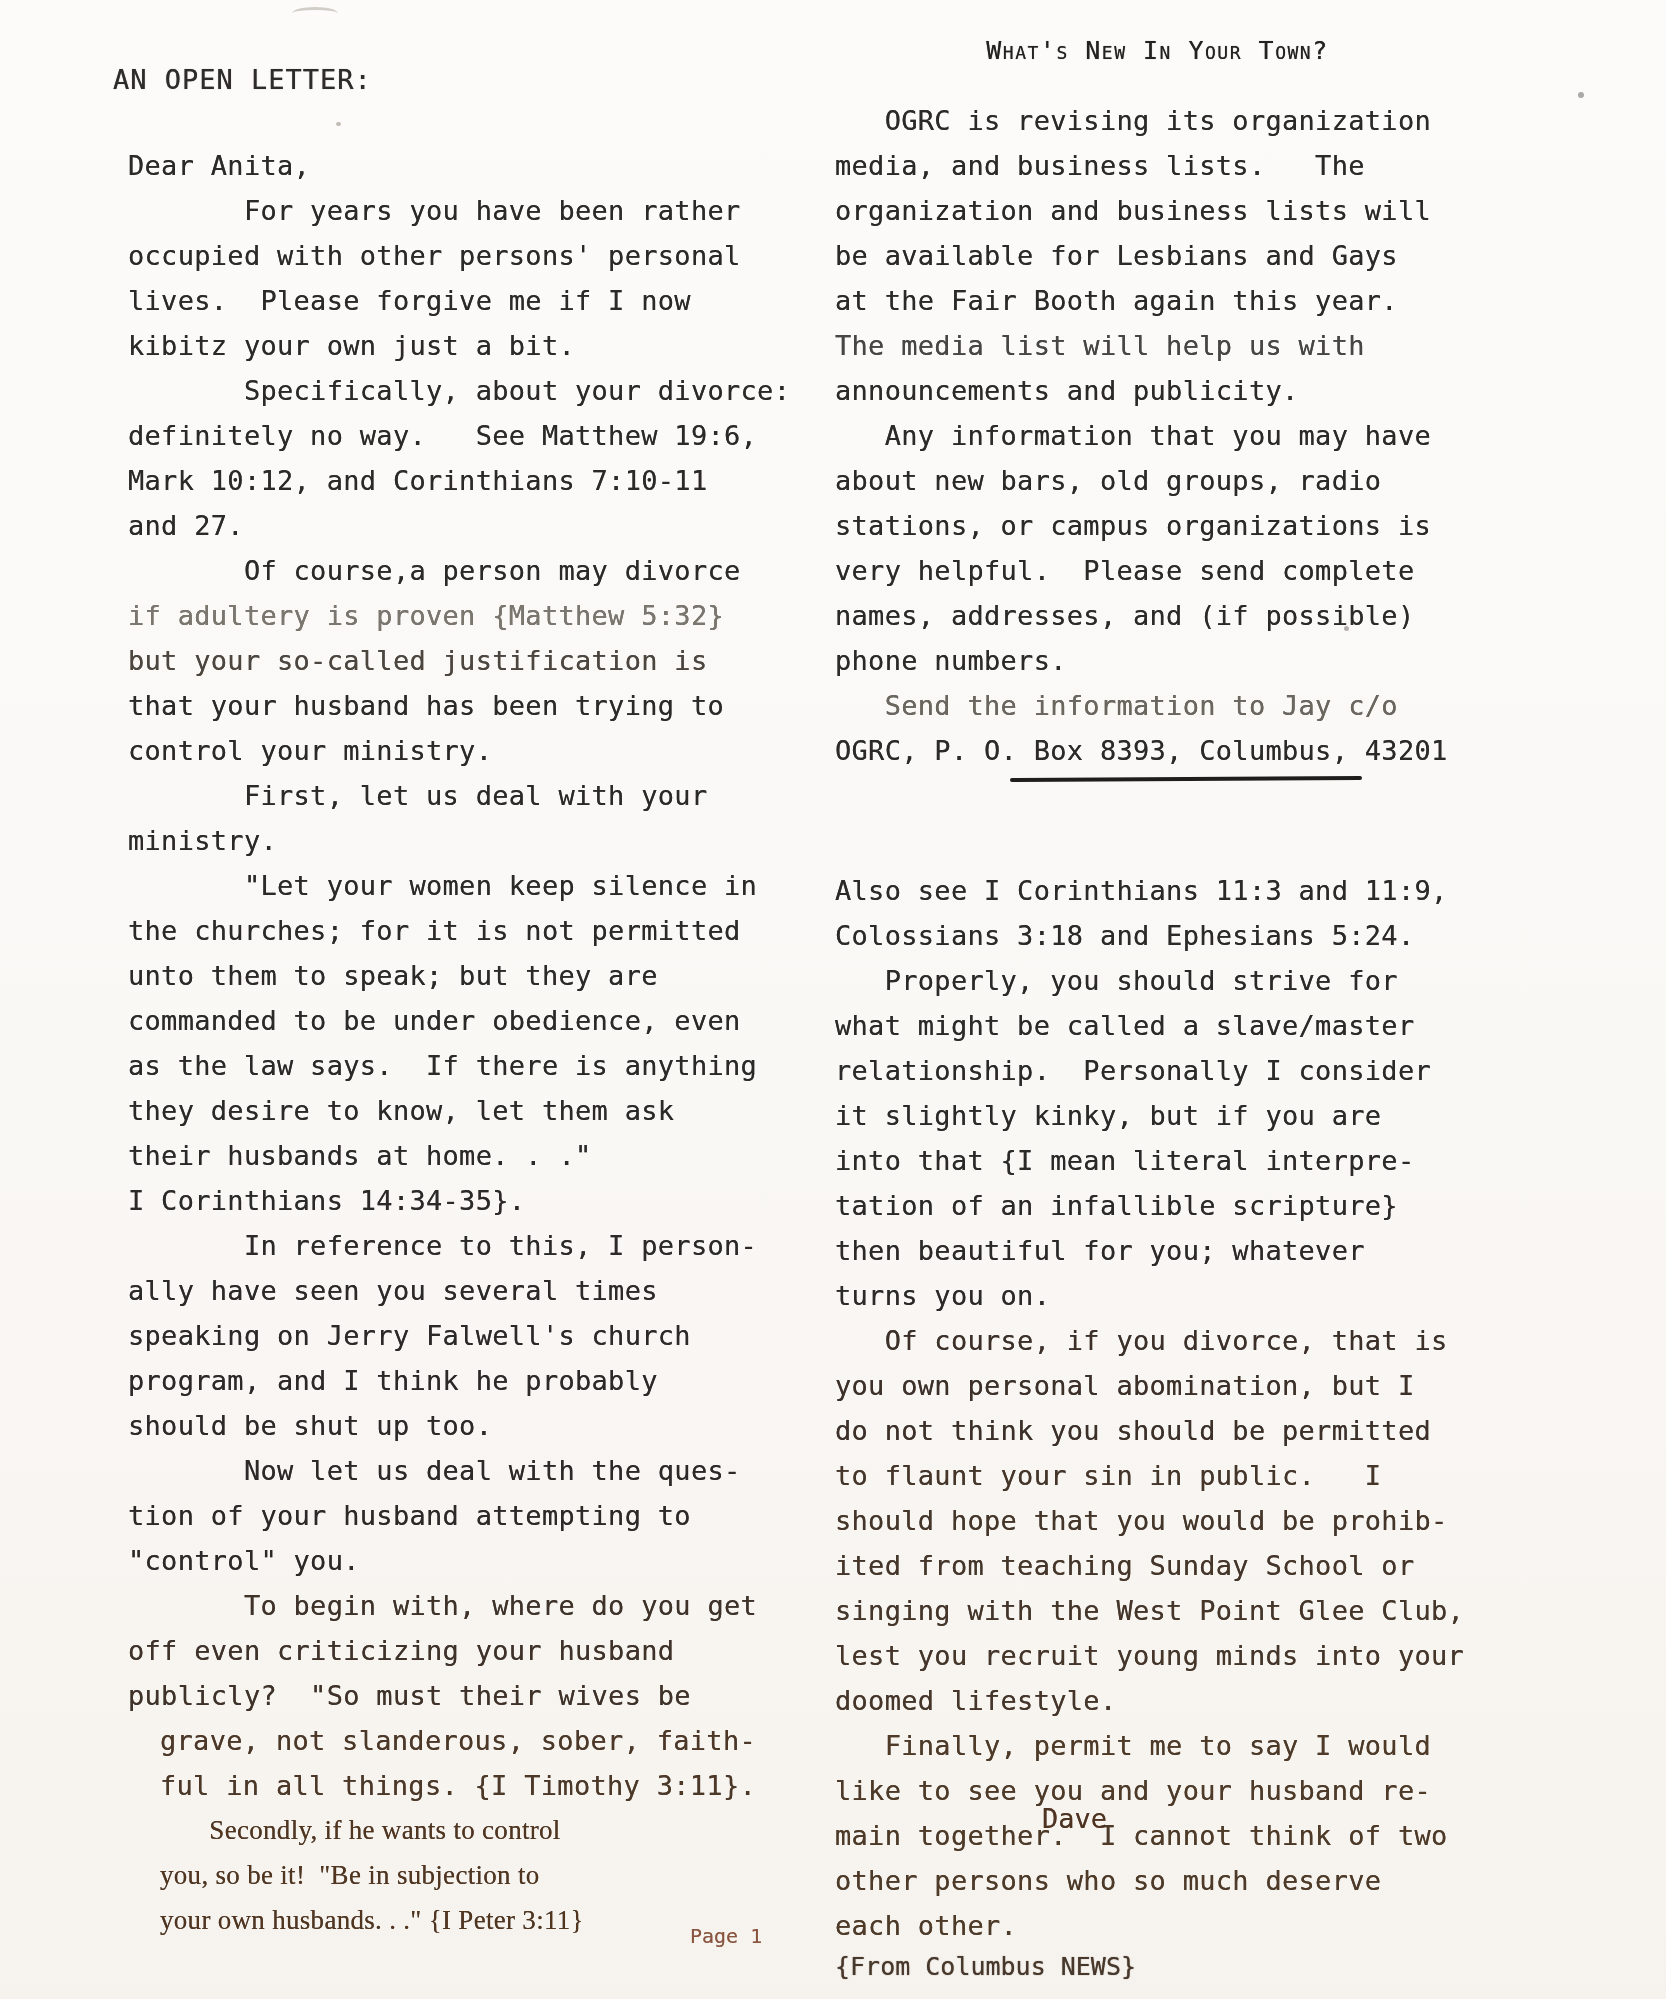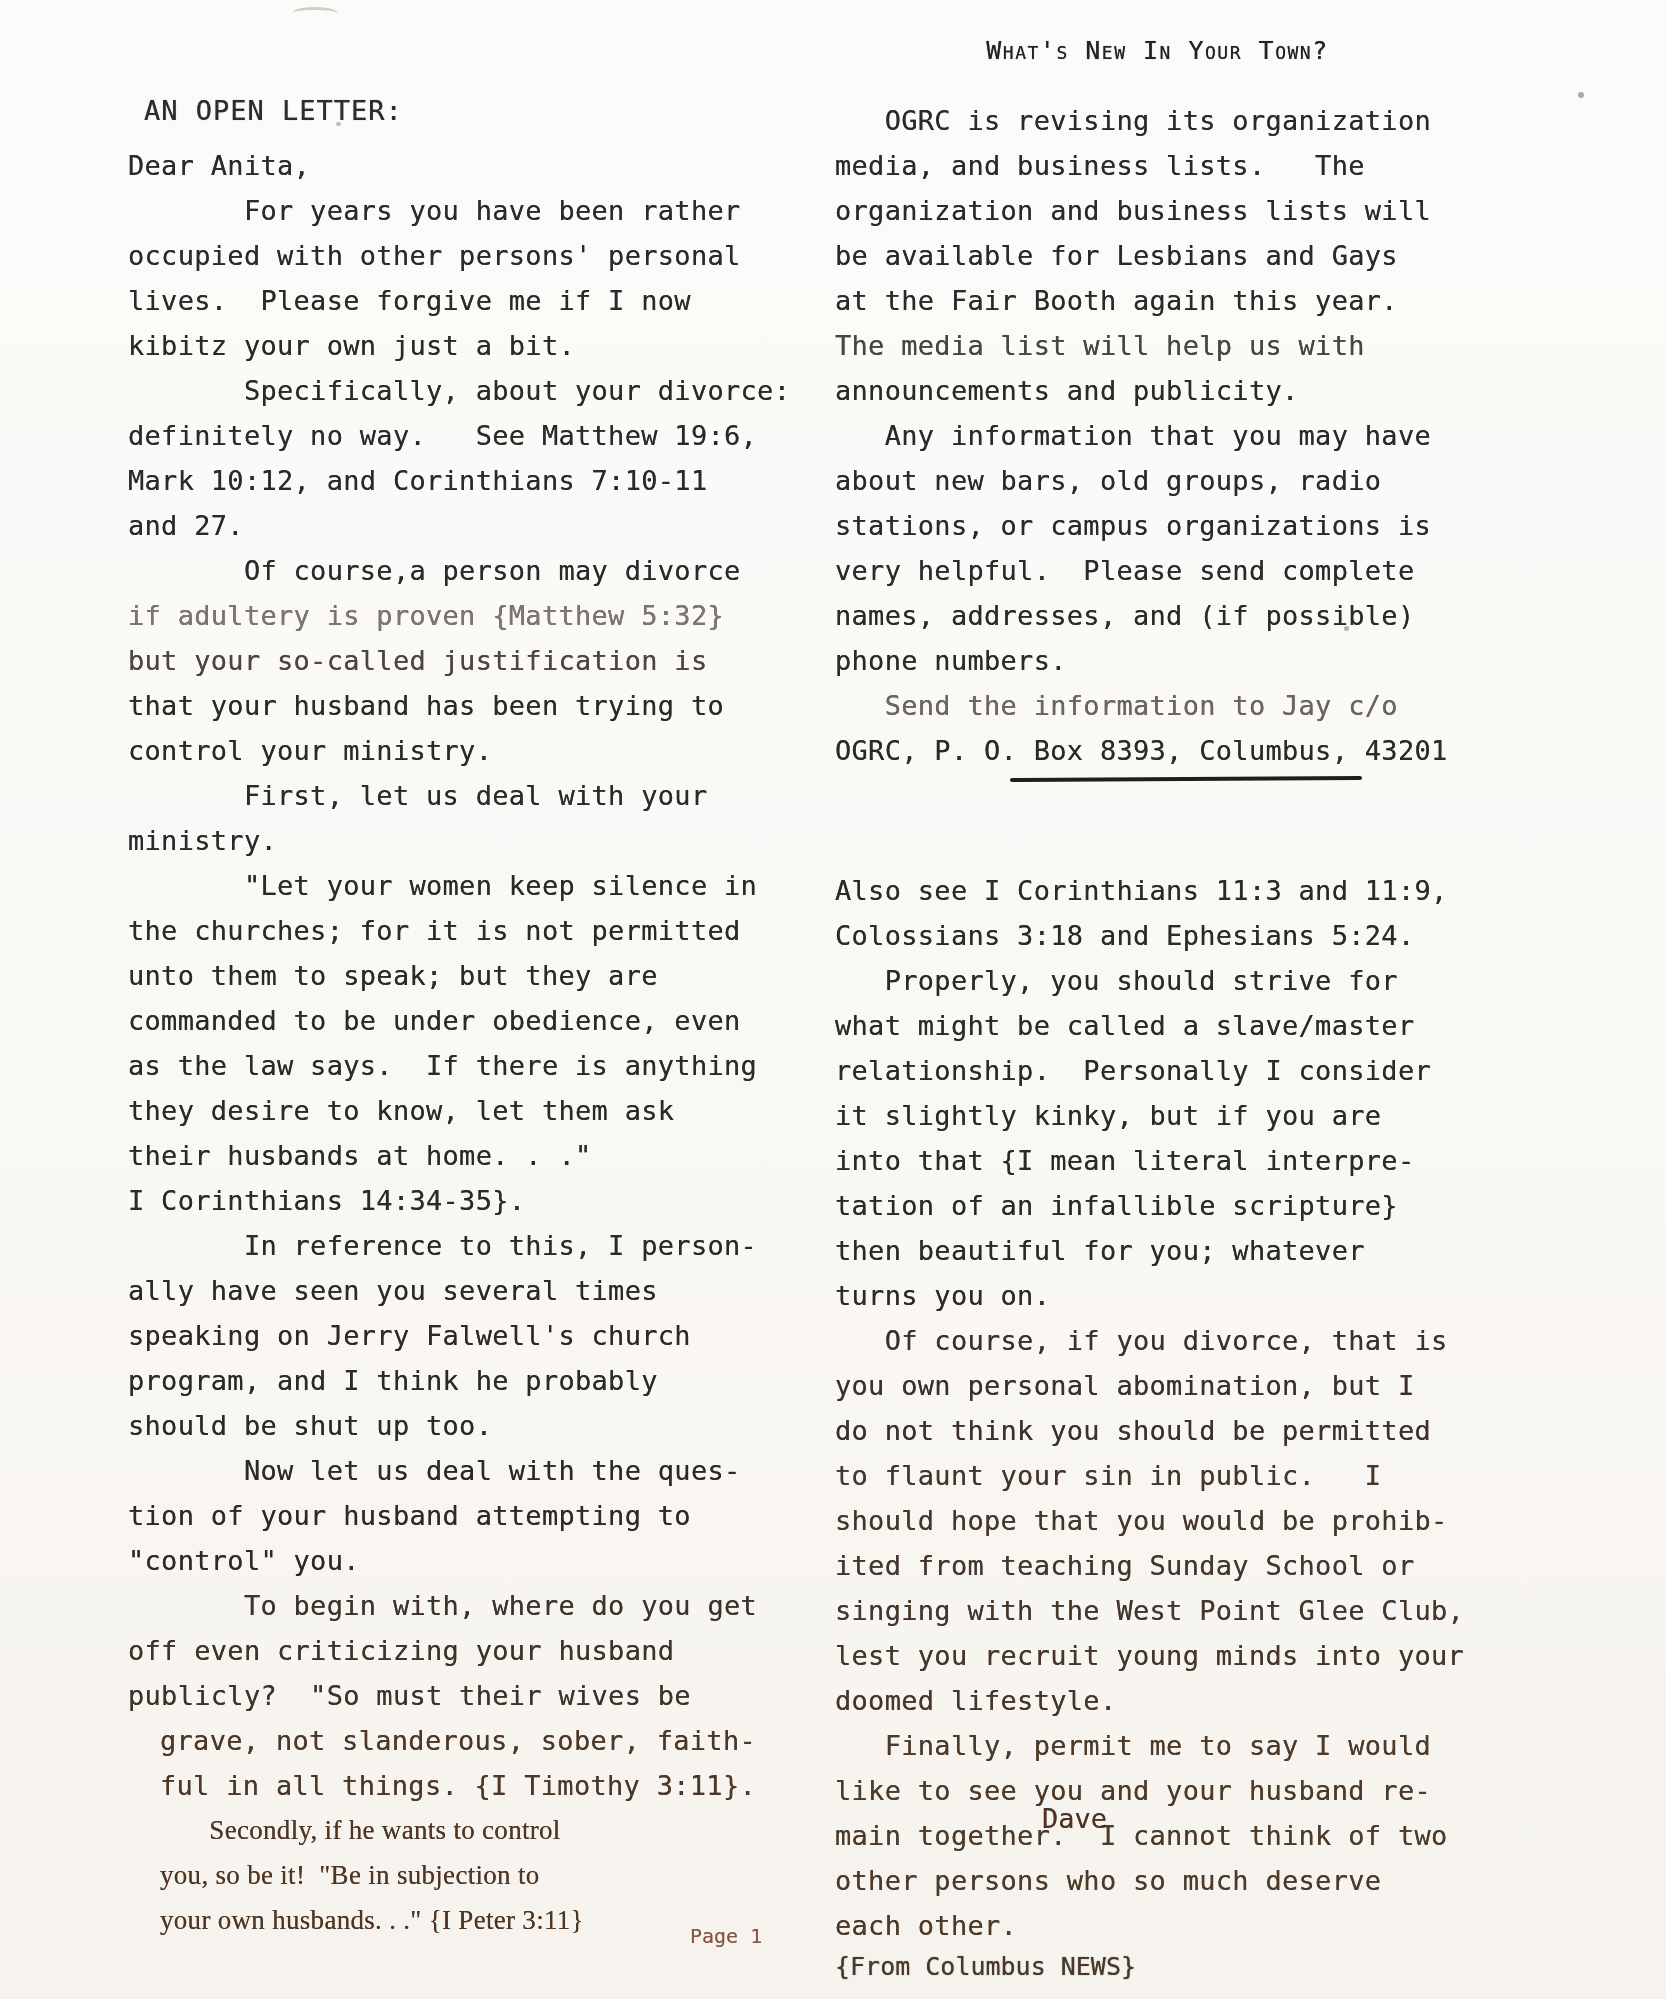--- a/index.html
+++ b/index.html
@@ -14,21 +14,21 @@
   .line{
     height:45px;line-height:45px;font-size:27px;letter-spacing:.3px;
     white-space:pre;color:var(--ink);
     text-shadow:0 0 .6px rgba(25,22,20,.7);
   }
   .lines{position:absolute;}
   .left-heading,.right-heading{
     position:absolute;margin:0;font-weight:normal;color:#2e2c2a;
     text-shadow:0 0 .7px rgba(25,22,20,.75);
   }
-  .left-heading{left:144px;top:64px;font-size:27px;letter-spacing:1px;margin-top:31px;}
+  .left-heading{left:113px;top:64px;font-size:27px;letter-spacing:1px;}
   .right-heading{
     left:835px;top:36px;width:645px;text-align:center;
     font-size:25px;font-variant:small-caps;letter-spacing:1.5px;color:#232221;
   }
   .left-lines{left:128px;top:143px;}
   .right-top{left:835px;top:98px;}
   .right-bottom{left:835px;top:868px;}
   .rule{
     position:absolute;left:1010px;top:777px;width:352px;height:4px;
     background:#1f1e1d;border-radius:2px;transform:rotate(-.35deg);

